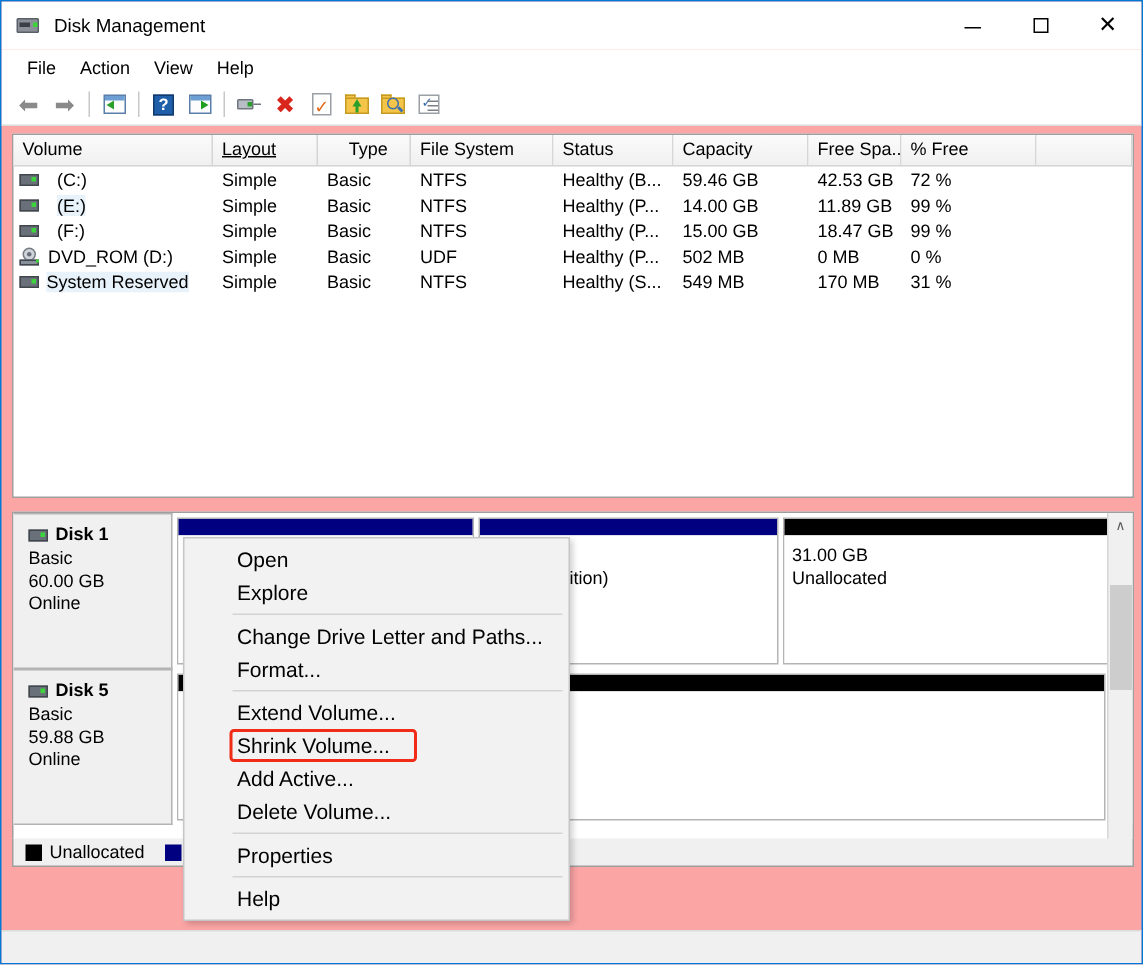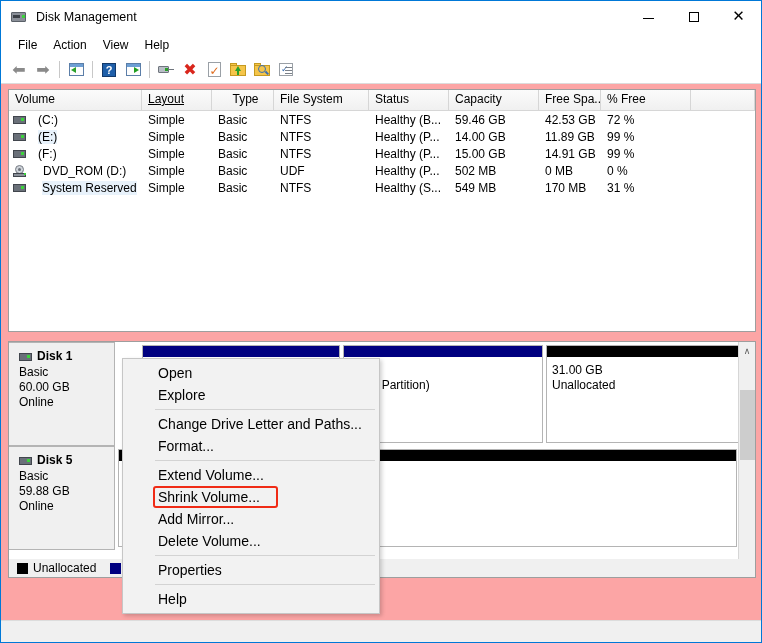--- a/index.html
+++ b/index.html
@@ -249,21 +249,21 @@
     padding-left: 6px;
     font-size: 12px;
     white-space: nowrap;
     overflow: hidden;
   }
   .cell.vol {
     display: flex;
     align-items: center;
     padding-left: 4px;
   }
-  .vol-name { margin-left: 16px; }
+  .vol-name { margin-left: 5px; }
   .vol-name.sel { background: #e8f2fb; }
   .hdd-ico {
     width: 13px; height: 8px;
     background: #6a7079;
     border: 1px solid #41464d;
     box-sizing: border-box;
     position: relative;
     flex: none;
   }
   .hdd-ico::after {
@@ -586,21 +586,21 @@
         <div class="row">
           <div class="cell vol" style="width: 133px;">
             <span class="hdd-ico"></span>
             <span class="vol-name" style="margin-left: 12px;">(F:)</span>
           </div>
           <div class="cell" style="width: 70px;">Simple</div>
           <div class="cell" style="width: 62px;">Basic</div>
           <div class="cell" style="width: 95px;">NTFS</div>
           <div class="cell" style="width: 80px;">Healthy (P...</div>
           <div class="cell" style="width: 90px;">15.00 GB</div>
-          <div class="cell" style="width: 62px;">14.91 GB</div>
+          <div class="cell" style="width: 62px;">18.47 GB</div>
           <div class="cell" style="width: 90px;">99 %</div>
         </div>
         <div class="row">
           <div class="cell vol" style="width: 133px;">
             <span class="dvd-ico">
               <span class="disc"></span>
               <span class="hole"></span>
               <span class="tray"></span>
               <span class="tled"></span>
             </span>
@@ -625,21 +625,21 @@
           <div class="cell" style="width: 80px;">Healthy (S...</div>
           <div class="cell" style="width: 90px;">549 MB</div>
           <div class="cell" style="width: 62px;">170 MB</div>
           <div class="cell" style="width: 90px;">31 %</div>
         </div>
       </div>
   </div>
 
   <div class="diskpane">
     <div id="disksHost">
-        <div class="disk-row" style="height: 104px; gap: 24px;">
+        <div class="disk-row" style="height: 104px;">
           <div class="disk-info">
             <div class="disk-title">
               <span class="hdd-ico"></span>
               <span>Disk 1</span>
             </div>
             <div>Basic</div>
             <div>60.00 GB</div>
             <div>Online</div>
           </div>
           <div class="parts">
@@ -703,21 +703,21 @@
 
   <div class="ctxmenu" id="ctxHost">
       <div class="ctx-item">Open</div>
       <div class="ctx-item">Explore</div>
       <div class="ctx-sep"></div>
       <div class="ctx-item">Change Drive Letter and Paths...</div>
       <div class="ctx-item">Format...</div>
       <div class="ctx-sep"></div>
       <div class="ctx-item">Extend Volume...</div>
       <div class="ctx-item highlight">Shrink Volume...</div>
-      <div class="ctx-item">Add Mirror...</div>
+      <div class="ctx-item">Add Active...</div>
       <div class="ctx-item">Delete Volume...</div>
       <div class="ctx-sep"></div>
       <div class="ctx-item">Properties</div>
       <div class="ctx-sep"></div>
       <div class="ctx-item">Help</div>
     </div>
 
 </div>
 
 </body></html>

